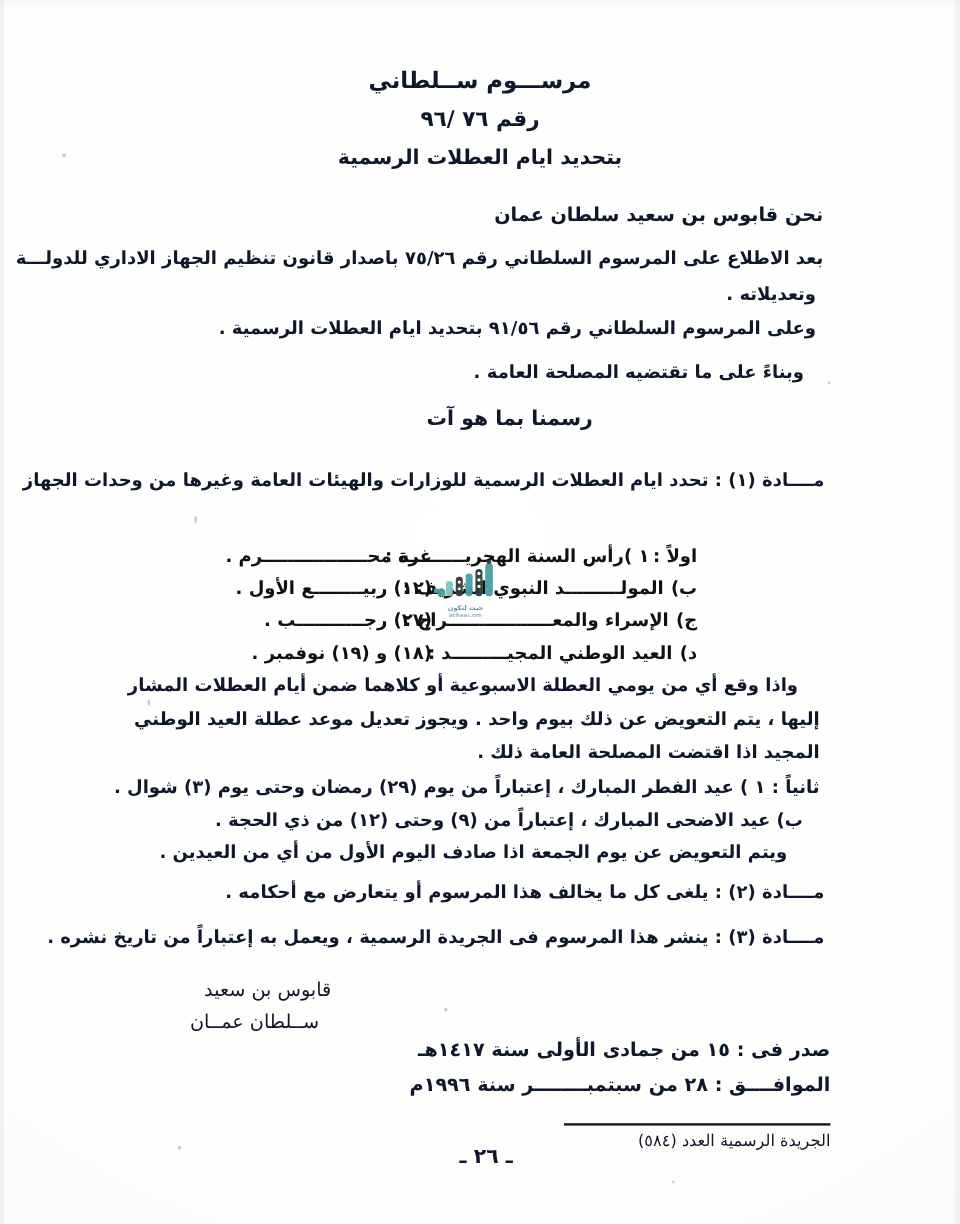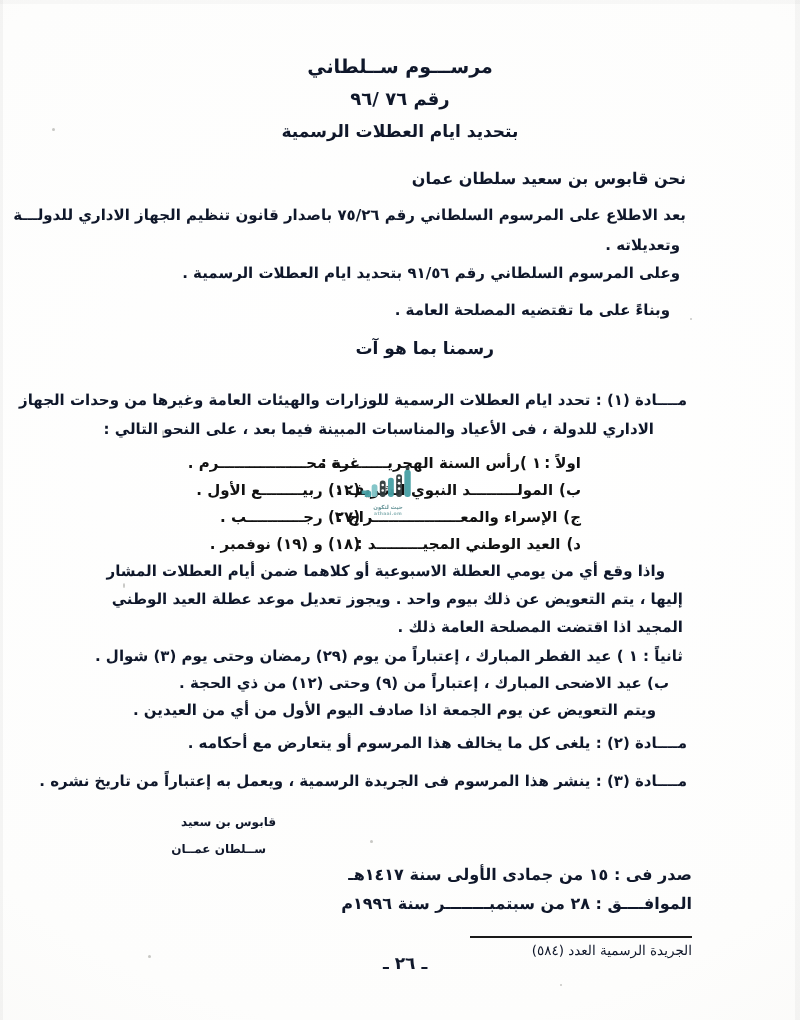--- a/index.html
+++ b/index.html
@@ -49,21 +49,21 @@
     letter-spacing: 0px;
     color: #0f172a;
     text-rendering: geometricPrecision;
   }
 
   .t-title   { font-size: 19px; font-weight: 700; letter-spacing: 1px; }
   .t-sub     { font-size: 18px; font-weight: 700; letter-spacing: 1px; }
   .t-sub2    { font-size: 17px; font-weight: 700; }
   .t-lead    { font-size: 16px; font-weight: 700; }
   .t-body    { font-size: 15px; font-weight: 700; }
-  .t-sign    { font-size: 12px; font-weight: 700; letter-spacing: 1px; }
+  .t-sign    { font-size: 16px; font-weight: 400; letter-spacing: 1px; }
   .t-date    { font-size: 16px; font-weight: 700; letter-spacing: 0.5px; }
   .t-foot    { font-size: 13.5px; font-weight: 400; }
   .t-page    { font-size: 17px; font-weight: 700; letter-spacing: 2px; }
 
   .center { text-align: center; }
 
   
   .item-row {
     position: absolute;
     display: flex;
@@ -130,21 +130,20 @@
   <div class="ln t-body" style="top:237px; right:120px;">وتعديلاته .</div>
 
   <div class="ln t-body" style="top:265px; right:120px;">وعلى المرسوم السلطاني رقم ٩١/٥٦ بتحديد ايام العطلات الرسمية .</div>
 
   <div class="ln t-body" style="top:302px; right:130px;">وبناءً على ما تقتضيه المصلحة العامة .</div>
 
   <div class="ln t-sub2" style="top:340px; right:306px; letter-spacing:1px;">رسمنا بما هو  آت</div>
 
   <div class="ln t-body" style="top:392px; right:113px;">مــــادة (١) : تحدد ايام العطلات الرسمية للوزارات والهيئات العامة وغيرها من وحدات الجهاز</div>
 
-  <div class="ln t-body" style="top:421px; right:146px;">الاداري للدولة ، فى الأعياد والمناسبات المبينة فيما بعد ، على النحو التالي :</div>
 
   <div class="item-row" style="top:454px; right:219px;">
     <span class="item-label">اولاً :</span>
     <span class="item-label" style="padding-right:3px;">١ )</span>
     <span class="item-label" style="">رأس السنة الهجريـــــــــة :</span>
   </div>
   <div class="item-row" style="top:454px; right:440px;">
     <span class="item-value">غرة محـــــــــــــــــرم .</span>
   </div>
 

